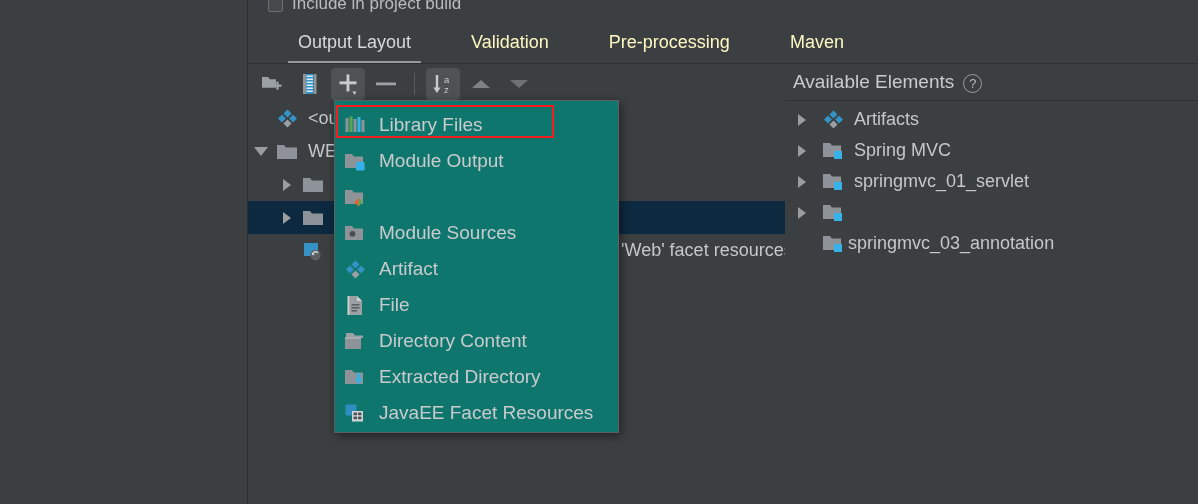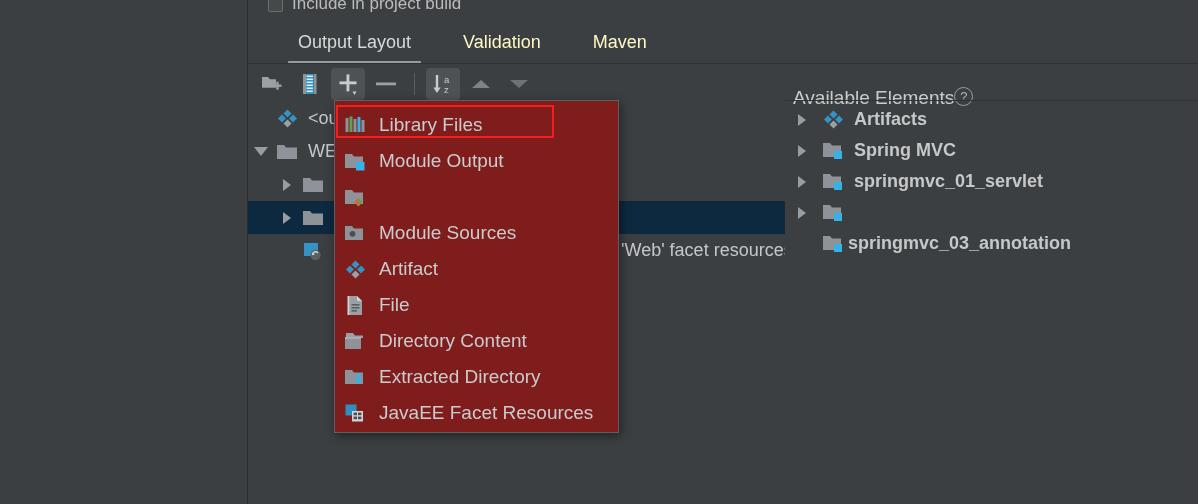--- a/index.html
+++ b/index.html
@@ -28,21 +28,21 @@
   }
   .cb {
     width: 15px; height: 15px; border: 1px solid #6b6f71;
     border-radius: 2px; background: #45494a; flex: none;
   }
   .topbar-label { font-size: 17px; color: #bbbbbb; white-space: nowrap; }
 
   
   .tabs {
     position: absolute; left: 248px; top: 22px; width: 950px; height: 42px;
-    display: flex; align-items: flex-end; padding-left: 26px; gap: 4px;
+    display: flex; align-items: flex-end; padding-left: 26px; gap: 12px;
   }
   .tab {
     position: relative; font-size: 18px; color: #fef9c3;
     padding: 0 24px 11px 24px; white-space: nowrap; cursor: default;
   }
   .tab.sel { color: #d6d8da; }
   .tab.sel::after {
     content: ""; position: absolute; left: 14px; right: 14px; bottom: 0;
     height: 3px; background: #989a9c; border-radius: 1px;
   }
@@ -78,43 +78,43 @@
     width: 0; height: 0; border-left: 8px solid #9a9c9e;
     border-top: 6px solid transparent; border-bottom: 6px solid transparent;
   }
   .tri.down {
     border-left: 7px solid transparent; border-right: 7px solid transparent;
     border-top: 9px solid #9a9c9e; border-bottom: 0;
   }
 
   
   .avail-title {
-    position: absolute; left: 793px; top: 87px;
-    display: flex; align-items: flex-start; 
+    position: absolute; left: 793px; top: 71px;
+    display: flex; align-items: flex-end; gap: 9px;
     font-size: 19px; color: #c9cbcd;
   }
   .qmark {
     width: 19px; height: 19px; border: 1.5px solid #9a9c9e; border-radius: 50%;
     display: flex; align-items: center; justify-content: center;
     font-size: 13px; color: #b4b6b8; line-height: 1;
   }
   .avail-sep {
     position: absolute; left: 785px; top: 100px; width: 413px; height: 1px;
     background: #323232;
   }
-  .avail-list { position: absolute; left: 785px; top: 104px; width: 413px; font-weight: bold; }
+  .avail-list { position: absolute; left: 785px; top: 104px; width: 413px; }
   .arow {
     height: 31px; display: flex; align-items: center;
     font-size: 18px; color: #c5c7c9; white-space: nowrap;
   }
 
   
   .menu {
     position: absolute; left: 334px; top: 100px; width: 285px; height: 333px;
-    background: #7f1d1d; border: 1px solid #5c6063;
+    background: #0f766e; border: 1px solid #5c6063;
     box-shadow: 2px 3px 9px rgba(0,0,0,0.45);
     padding: 6px 0;
   }
   .mitem {
     height: 36px; display: flex; align-items: center; gap: 12px;
     padding-left: 8px; font-size: 19px; color: #c9cbcd; white-space: nowrap;
     position: relative;
   }
   .mitem .micon {
     width: 24px; height: 24px; flex: none;
@@ -135,20 +135,21 @@
   <div class="vdivider"></div>
 
   <div class="topbar">
     <div class="cb"></div>
     <span class="topbar-label">Include in project build</span>
   </div>
 
   <div class="tabs">
     <div class="tab sel"><span>Output Layout</span></div>
     <div class="tab"><span>Validation</span></div>
+    <div class="tab"><span>Pre-processing</span></div>
     <div class="tab"><span>Maven</span></div>
   </div>
   <div class="tabs-underline"></div>
 
   <div class="toolbar">
     <div class="tbtn">
       <span>
         <svg width="22" height="20" viewBox="0 0 22 20">
           <path d="M1 3h6l2 2.2h6v8.6H1z" fill="#9aa0a4"></path>
           <rect x="12.5" y="10.5" width="8" height="2.4" fill="#9aa0a4"></rect>

